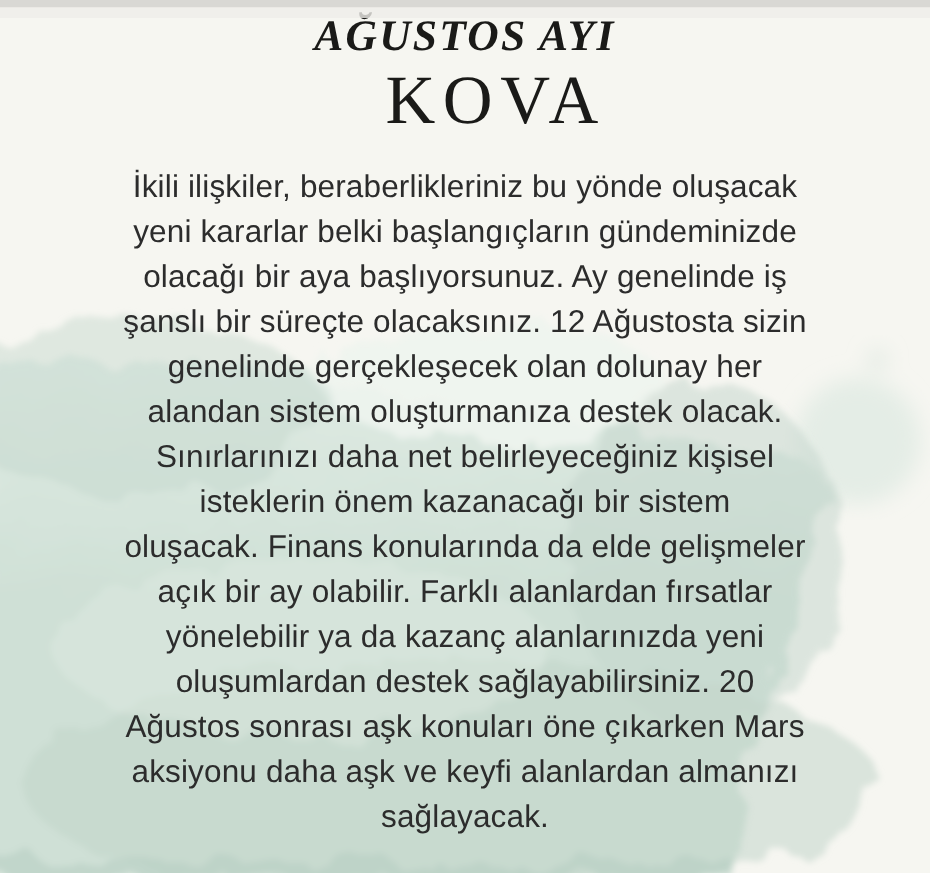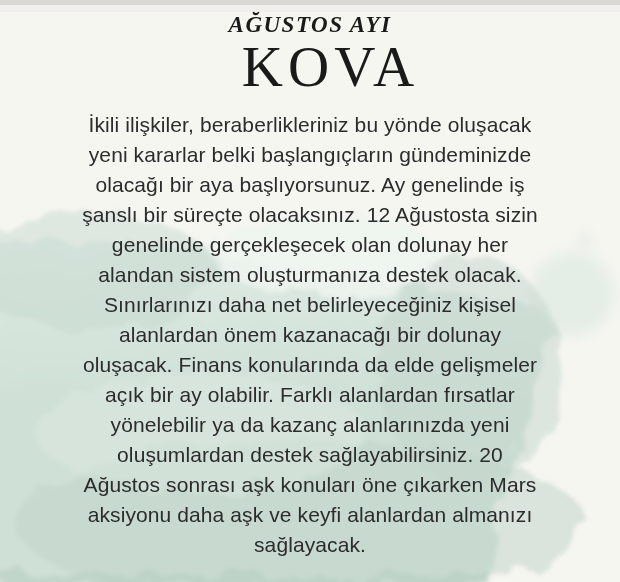--- a/index.html
+++ b/index.html
@@ -33,30 +33,30 @@
   .content{
     position:absolute;inset:0;z-index:1;
     text-align:center;
     padding-top:6px;
   }
   .month-title{
     margin:0;
     font-family:"Liberation Serif",serif;
     font-style:italic;
     font-weight:600;
-    font-size:23px;
+    font-size:29px;
     line-height:37px;
     letter-spacing:1.5px;
     color:var(--title-text);
   }
   .zodiac-title{
     margin:0;
     font-family:"Liberation Serif",serif;
     font-weight:500;
-    font-size:57px;
+    font-size:46px;
     line-height:48px;
     letter-spacing:5px;
     color:var(--title-text);
     padding-left:41px;
   }
   .horoscope-body{
     margin-top:19px;
     font-size:21px;
     line-height:30px;
     letter-spacing:.1px;
@@ -116,21 +116,21 @@
     <h2 class="zodiac-title">KOVA</h2>
 
     <div class="horoscope-body">
       <div class="horoscope-line">İkili ilişkiler, beraberlikleriniz bu yönde oluşacak</div>
       <div class="horoscope-line">yeni kararlar belki başlangıçların gündeminizde</div>
       <div class="horoscope-line">olacağı bir aya başlıyorsunuz. Ay genelinde iş</div>
       <div class="horoscope-line">şanslı bir süreçte olacaksınız. 12 Ağustosta sizin</div>
       <div class="horoscope-line">genelinde gerçekleşecek olan dolunay her</div>
       <div class="horoscope-line">alandan sistem oluşturmanıza destek olacak.</div>
       <div class="horoscope-line">Sınırlarınızı daha net belirleyeceğiniz kişisel</div>
-      <div class="horoscope-line">alanlardan önem kazanacağı bir dolunay</div>
+      <div class="horoscope-line">isteklerin önem kazanacağı bir sistem</div>
       <div class="horoscope-line">oluşacak. Finans konularında da elde gelişmeler</div>
       <div class="horoscope-line">açık bir ay olabilir. Farklı alanlardan fırsatlar</div>
       <div class="horoscope-line">yönelebilir ya da kazanç alanlarınızda yeni</div>
       <div class="horoscope-line">oluşumlardan destek sağlayabilirsiniz. 20</div>
       <div class="horoscope-line">Ağustos sonrası aşk konuları öne çıkarken Mars</div>
       <div class="horoscope-line">aksiyonu daha aşk ve keyfi alanlardan almanızı</div>
       <div class="horoscope-line">sağlayacak.</div>
     </div>
   </div>
 </div>

